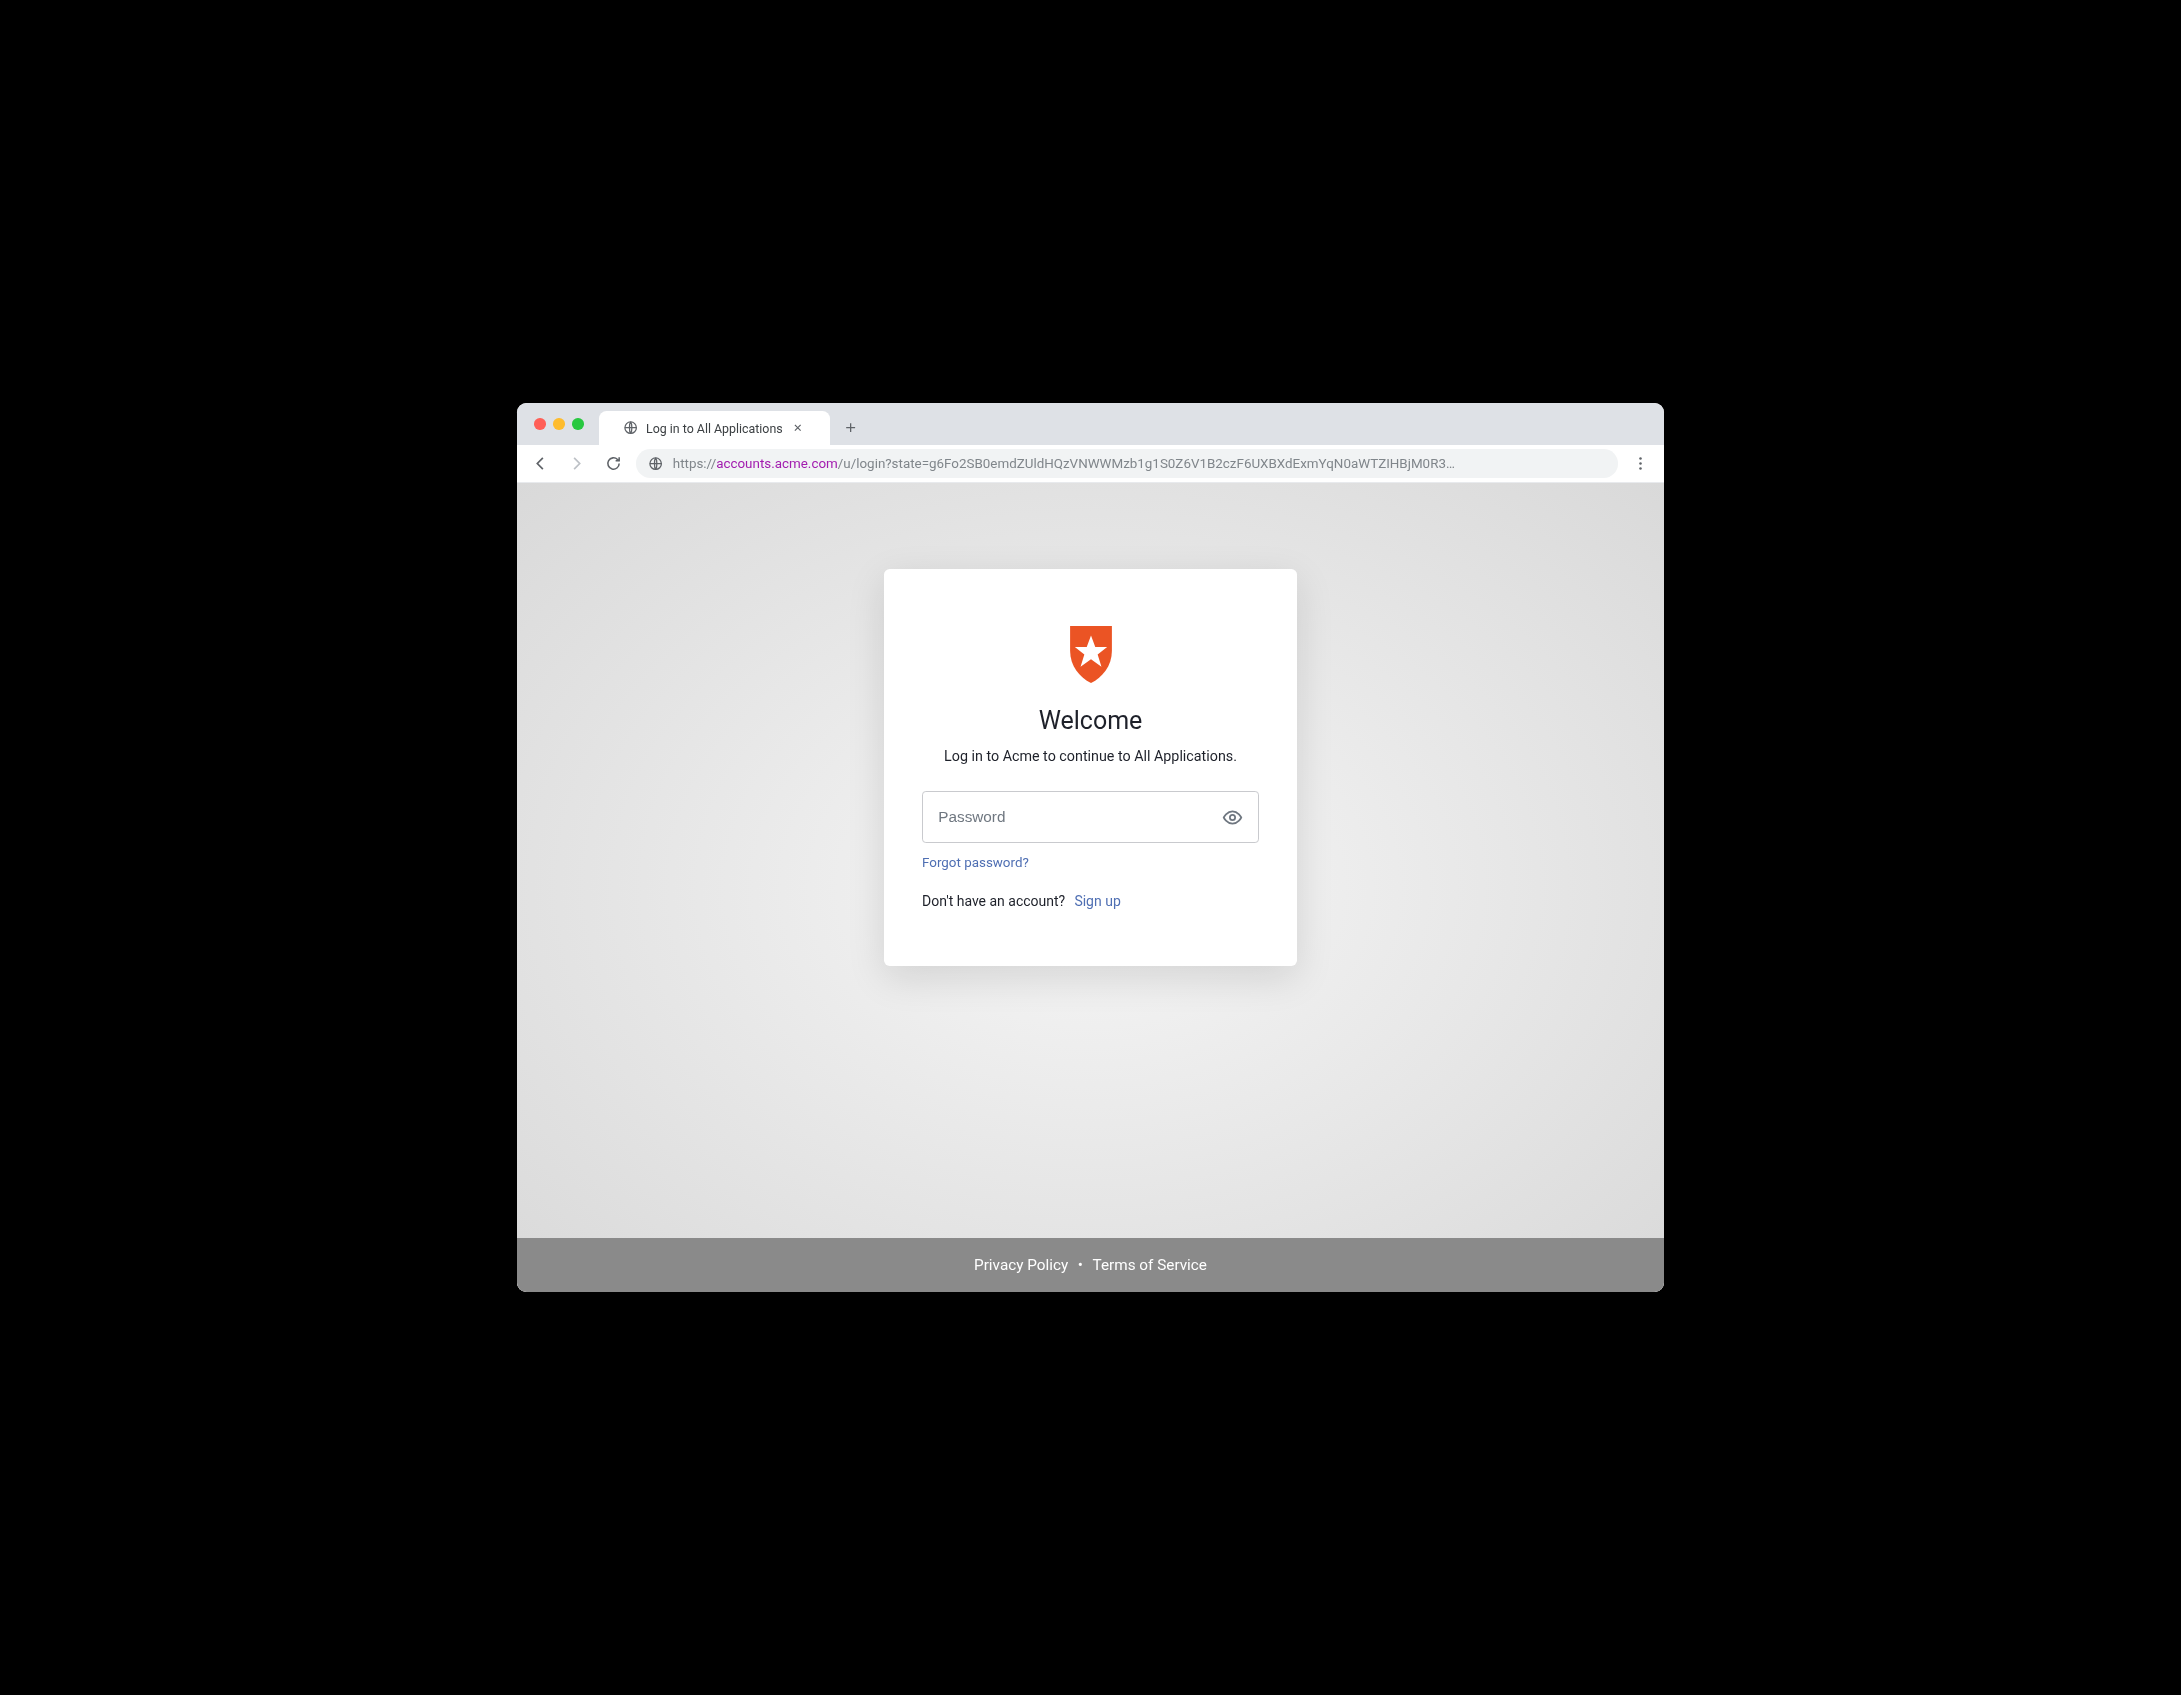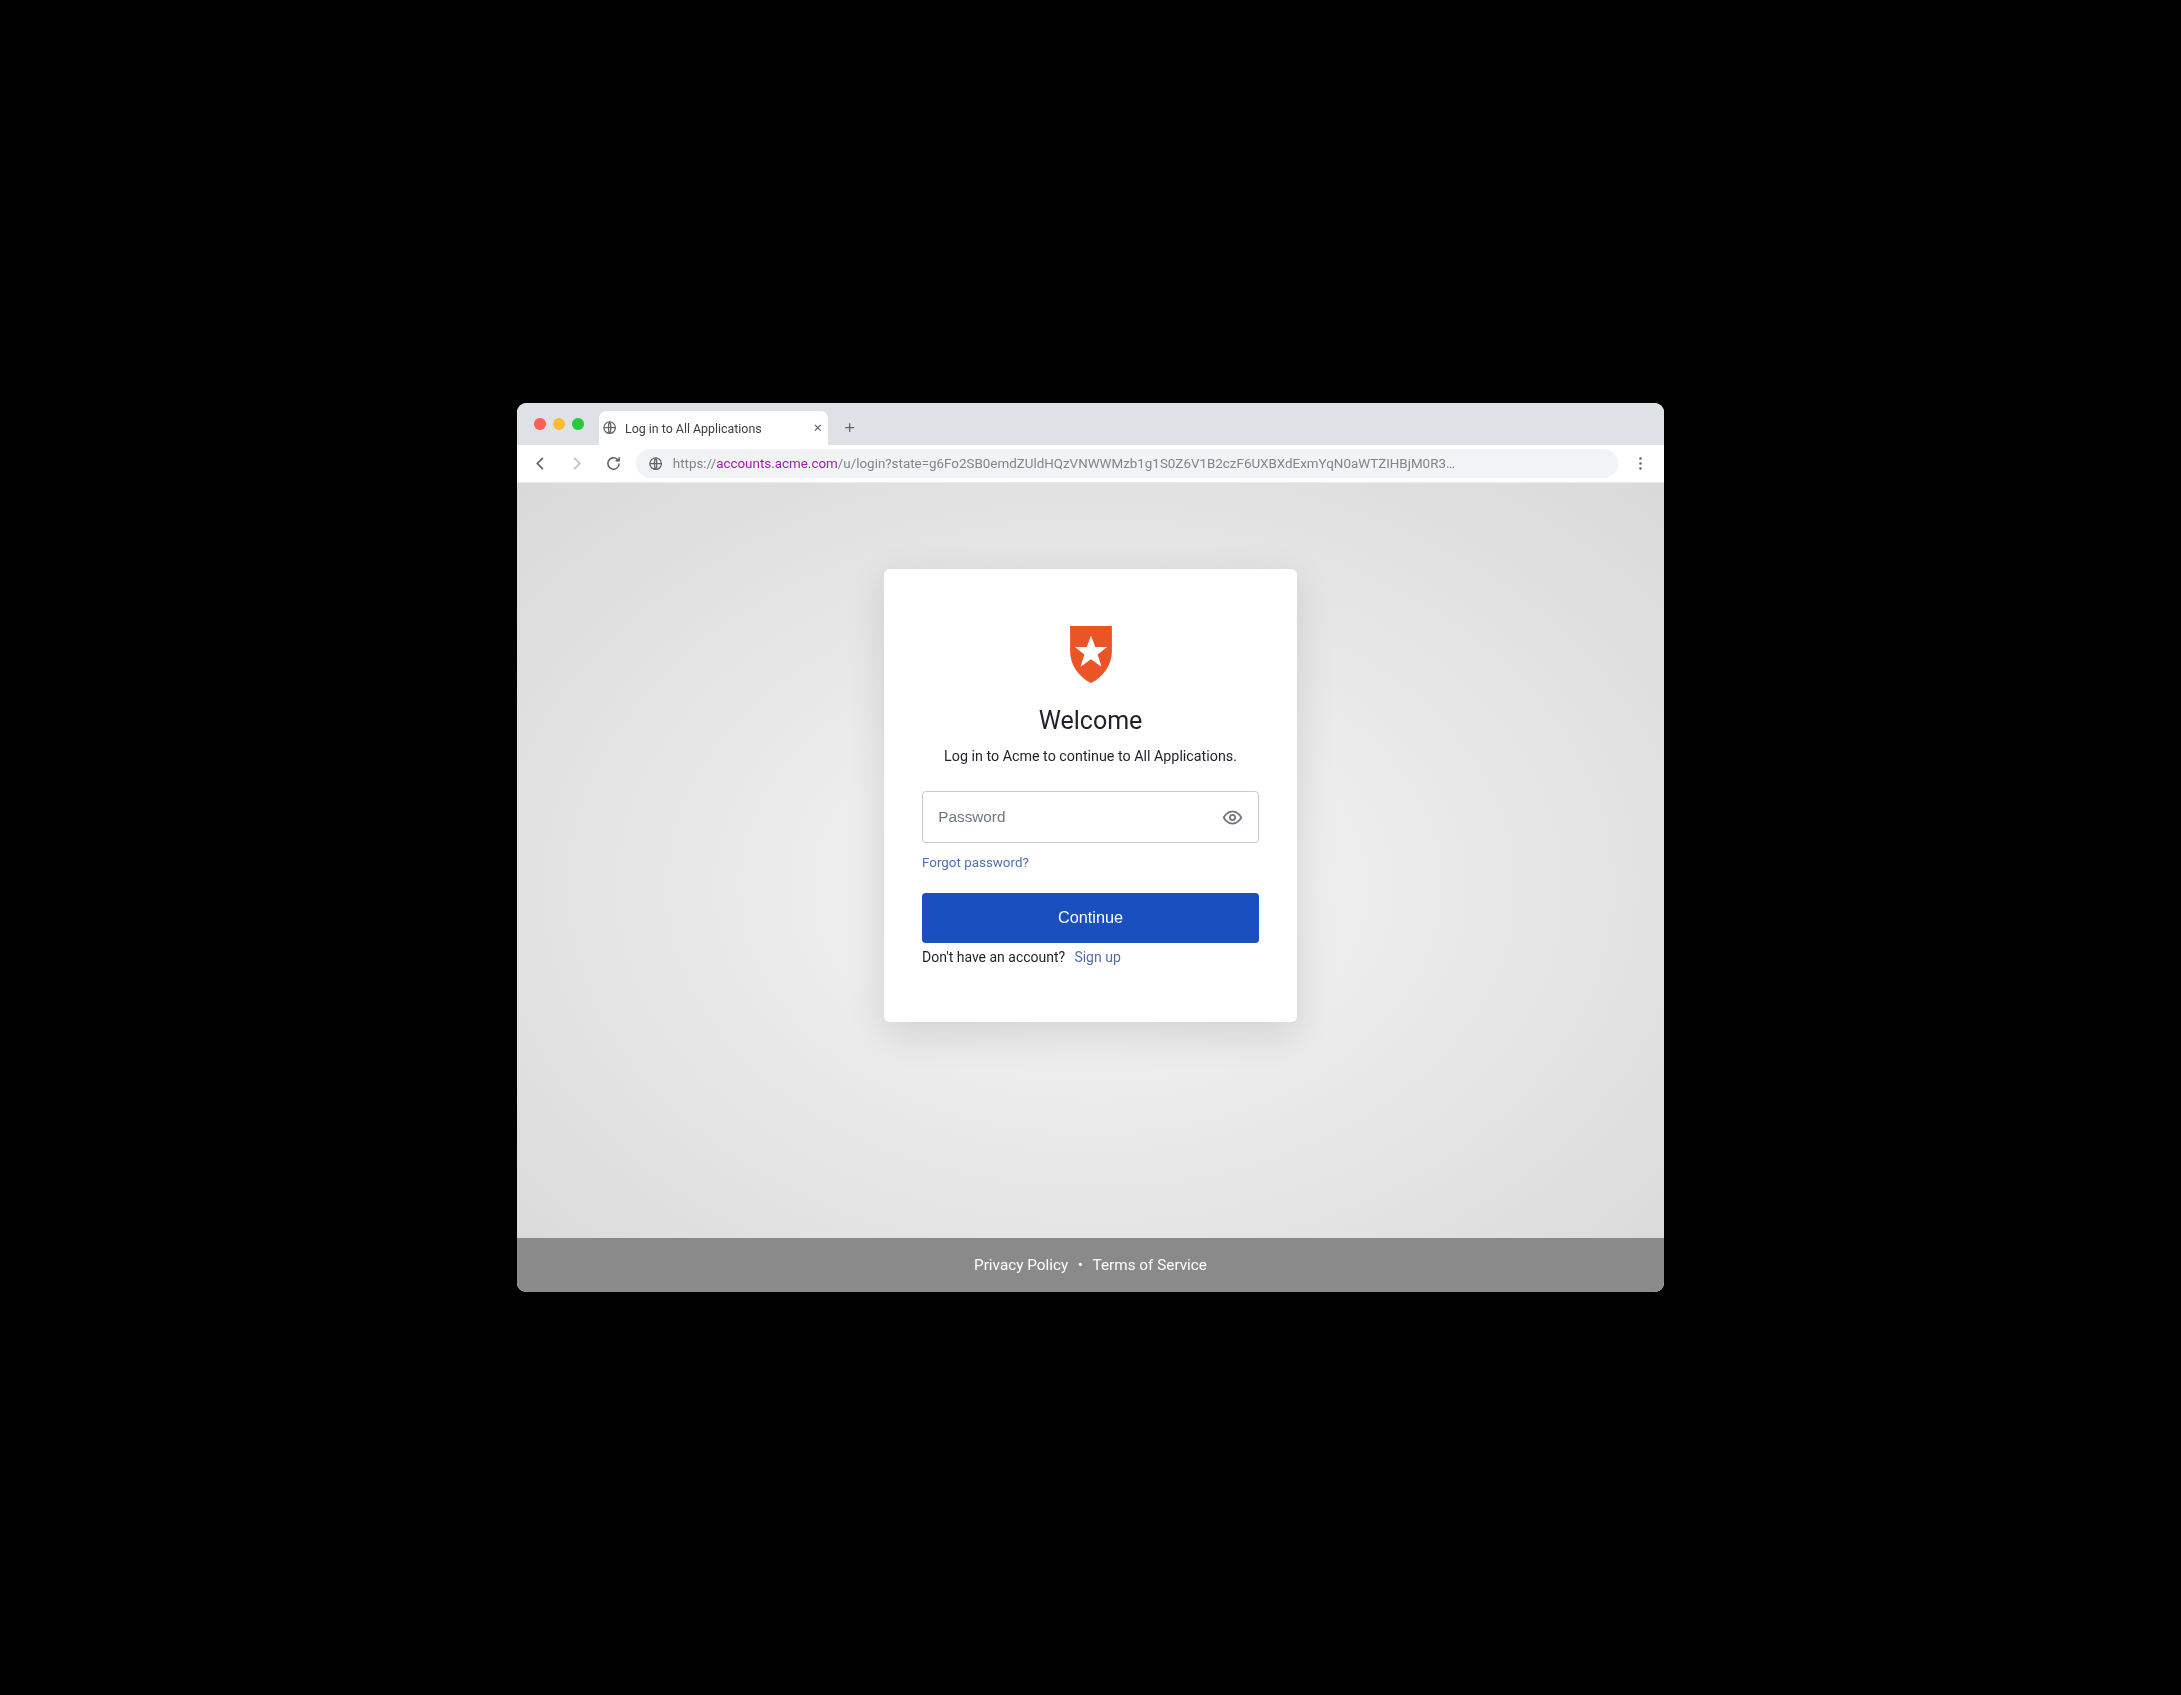--- a/index.html
+++ b/index.html
@@ -43,21 +43,21 @@
     }
     .tl-red { background: #ff5f57; }
     .tl-yellow { background: #febc2e; }
     .tl-green { background: #28c840; }
     .tab {
       background: #fff;
       height: 34px;
       border-radius: 7.6px 7.6px 0 0;
       display: flex;
       align-items: center;
-      padding: 0 3px;
+      padding: 0 24px;
       gap: 7.6px;
       min-width: 229px;
       margin-left: 5.7px;
       font-size: 12.4px;
       color: #3c4043;
     }
     .tab-favicon {
       width: 15.3px;
       height: 15.3px;
       display: flex;
@@ -341,21 +341,20 @@
               <path d="M2 12s3.5-7 10-7 10 7 10 7-3.5 7-10 7S2 12 2 12z"></path>
               <circle cx="12" cy="12" r="3"></circle>
             </svg>
           </span>
         </div>
 
         <div class="forgot-link">
           <a href="#">Forgot password?</a>
         </div>
 
-        <button class="continue-btn">Continue</button>
 
         <div class="signup-row">
           <span>Don't have an account?</span>
           <a href="#">Sign up</a>
         </div>
       </div>
     </div>
 
     <div class="page-footer">
       <a href="#">Privacy Policy</a>

